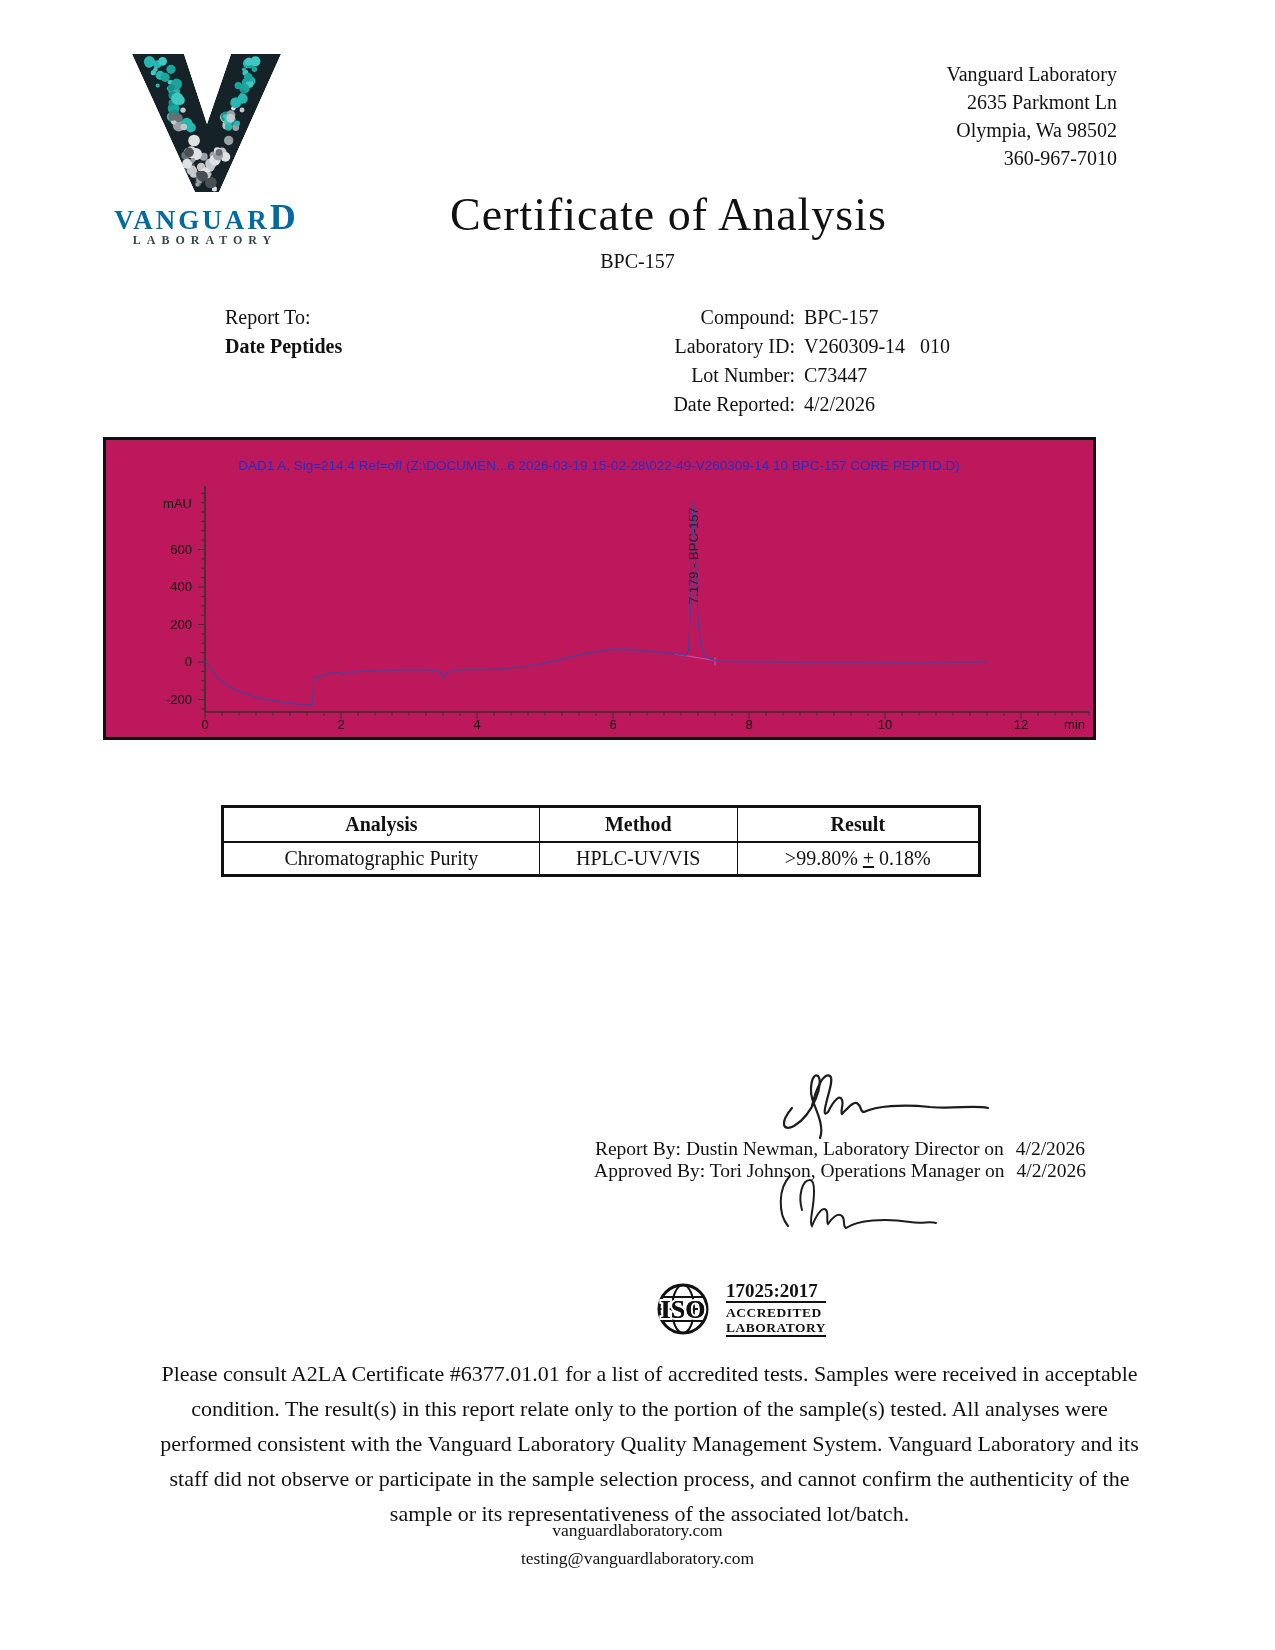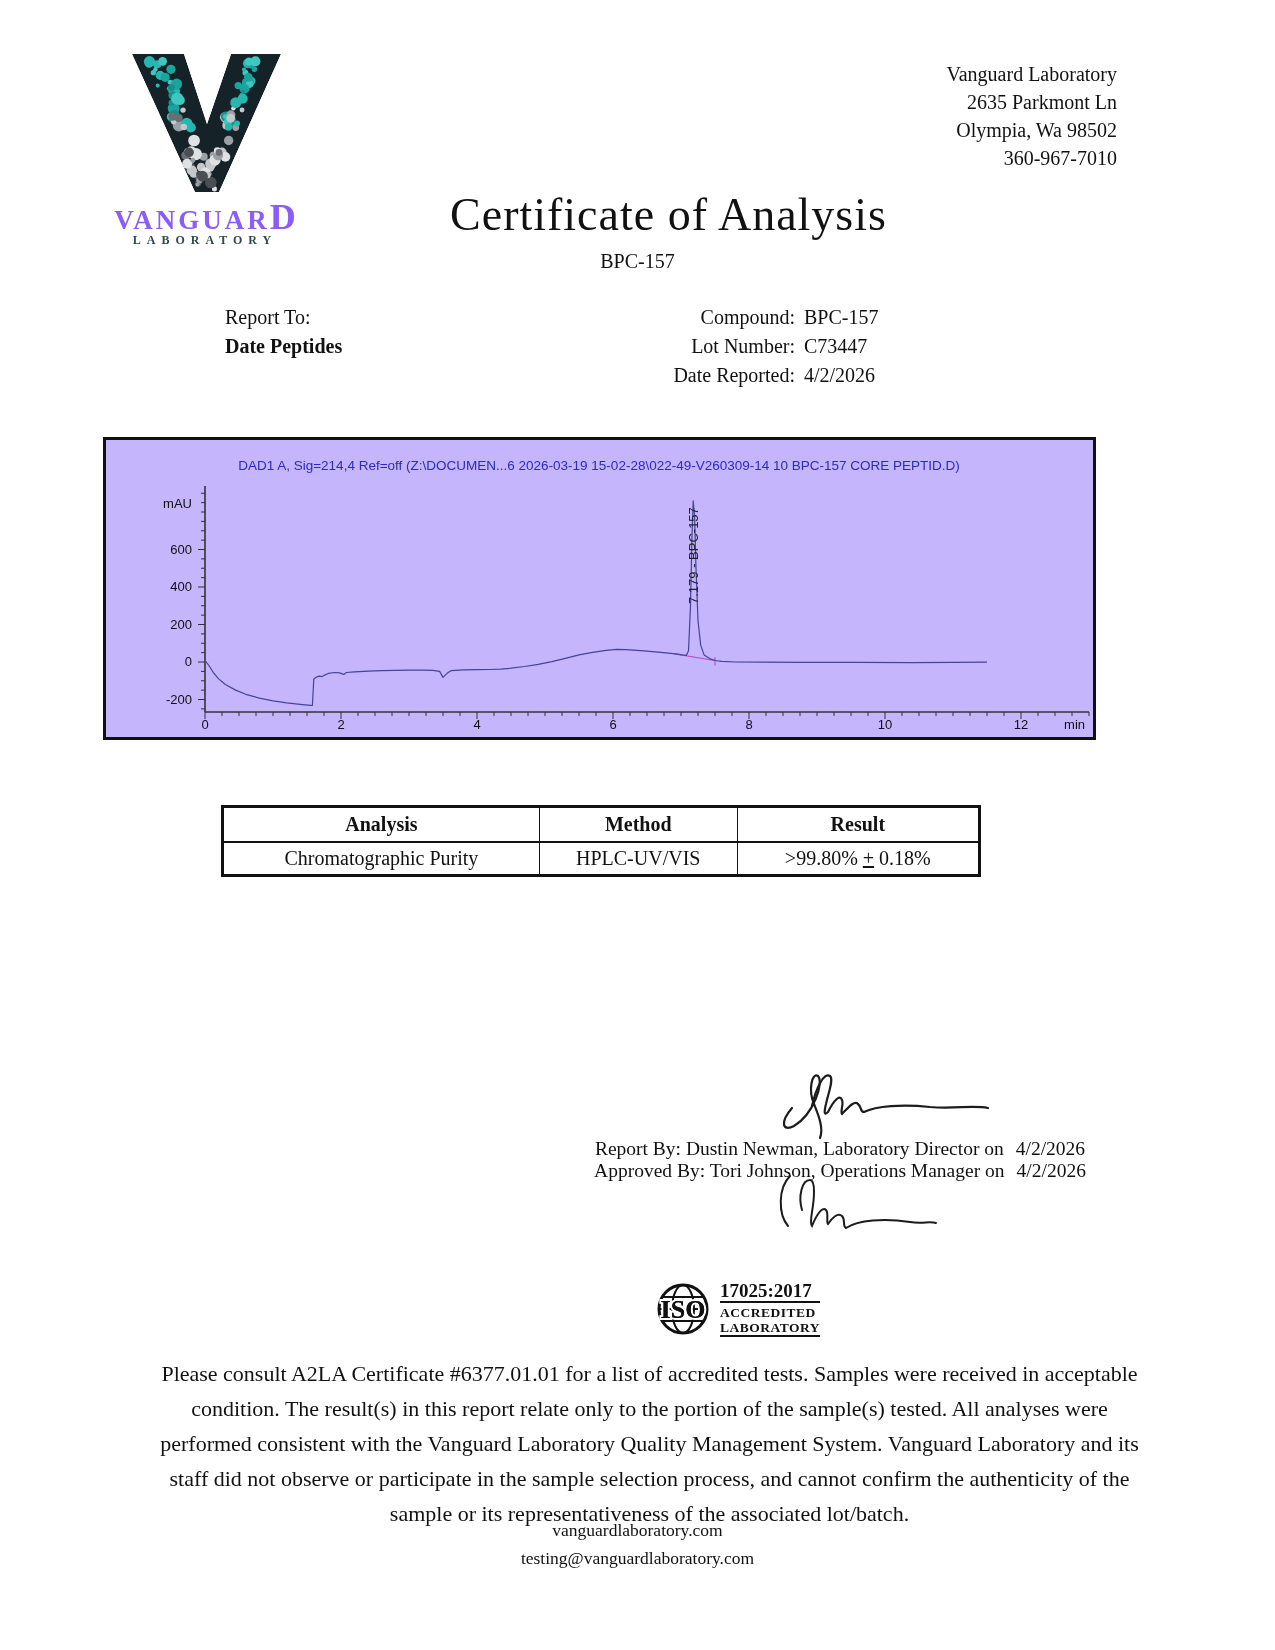--- a/index.html
+++ b/index.html
@@ -2,56 +2,56 @@
 <html><head>
 <meta charset="utf-8">
 <style>
   html,body{margin:0;padding:0;}
   body{
     width:1275px;height:1650px;background:#ffffff;position:relative;
     font-family:"Liberation Serif", serif;color:#111;
   }
   
   .logo-wrap{position:absolute;left:110px;top:50px;width:190px;text-align:center;}
-  .brand-line{font-weight:bold;color:#8b5cf6;font-size:27px;letter-spacing:3px;line-height:26px;margin-top:2px;}
+  .brand-line{font-weight:bold;color:#0369a1;font-size:27px;letter-spacing:3px;line-height:26px;margin-top:2px;}
   .brand-line .big-d{font-size:36px;letter-spacing:0;}
   .brand-sub{font-weight:bold;color:#33484d;font-size:12px;letter-spacing:6px;line-height:14px;}
   .addr{position:absolute;right:158px;top:60px;text-align:right;font-size:20px;line-height:28px;}
   .doc-title{position:absolute;left:0;top:188px;width:100%;text-align:center;font-size:46px;letter-spacing:1px;margin-left:31px;}
   .doc-sub{position:absolute;left:0;top:250px;width:100%;text-align:center;font-size:20px;}
   
   .report-to{position:absolute;left:225px;top:303px;font-size:20px;line-height:29px;}
   .report-to .bold{font-weight:bold;}
   .info-grid{position:absolute;left:585px;top:303px;font-size:20px;}
   .info-row{display:flex;line-height:29px;}
   .info-label{width:210px;text-align:right;}
   .info-value{margin-left:9px;white-space:pre;}
   
-  .chart-box{position:absolute;left:103px;top:437px;width:987px;height:297px;border:3px solid #101010;background:#c4b5fd;}
+  .chart-box{position:absolute;left:103px;top:437px;width:987px;height:297px;border:3px solid #101010;background:#be185d;}
   .ct-title{font-family:"Liberation Sans",sans-serif;font-size:13.5px;}
   .axis{stroke:#333;stroke-width:1.6;}
   .tick{stroke:#333;stroke-width:1;}
   .tick-label{font-family:"Liberation Sans",sans-serif;font-size:13px;fill:#111;}
   .peak-label{font-family:"Liberation Sans",sans-serif;font-size:13px;fill:#222;}
   
   .results{position:absolute;left:222px;top:806px;width:758px;border-collapse:collapse;font-size:20px;}
   .results th,.results td{border:1.5px solid #111;text-align:center;padding:2px 4px;margin-top:15px;}
   .results th{font-weight:bold;height:29px;border-bottom-width:2.5px;}
   .results td{height:27px;}
   .results{border:2.5px solid #111;outline:1px solid #111;}
   .col-analysis{width:318px;} .col-method{width:197px;} .col-result{width:243px;}
   .pm{text-decoration:underline;}
   
   .sig{position:absolute;}
   .sig svg{display:block;}
   .sign-line{position:absolute;left:560px;width:560px;text-align:center;font-size:19.5px;}
   .sign-line .date{margin-left:12px;}
   
   .iso-wrap{position:absolute;left:652px;top:1280px;display:flex;align-items:center;}
-  .iso-text{margin-left:6px;font-family:"Liberation Serif",serif;}
+  .iso-text{margin-left:12px;font-family:"Liberation Serif",serif;}
   .iso-l1{font-weight:bold;font-size:19px;border-bottom:2px solid #111;line-height:21px;}
   .iso-l2{font-weight:bold;font-size:13.5px;letter-spacing:0.5px;line-height:15px;margin-top:2px;}
   .iso-l3{font-weight:bold;font-size:13.5px;letter-spacing:0.5px;line-height:15px;border-bottom:2px solid #111;}
   
   .disclaimer{position:absolute;left:152px;top:1356px;width:995px;text-align:center;font-size:22px;line-height:35px;}
   .site-footer{position:absolute;left:0;top:1498px;width:100%;text-align:center;font-size:17.5px;line-height:28px;margin-top:18px;}
 </style>
 </head>
 <body>
 
@@ -197,20 +197,24 @@
 <div class="report-to">
   <div>Report To:</div>
   <div class="bold">Date Peptides</div>
 </div>
 <div class="info-grid">
   <div class="info-row">
       <span class="info-label">Compound:</span>
       <span class="info-value">BPC-157</span>
     </div>
   <div class="info-row">
+      <span class="info-label">Laboratory ID:</span>
+      <span class="info-value">V260309-14   010</span>
+    </div>
+  <div class="info-row">
       <span class="info-label">Lot Number:</span>
       <span class="info-value">C73447</span>
     </div>
   <div class="info-row">
       <span class="info-label">Date Reported:</span>
       <span class="info-value">4/2/2026</span>
     </div>
 </div>
 
 <div class="chart-box">

